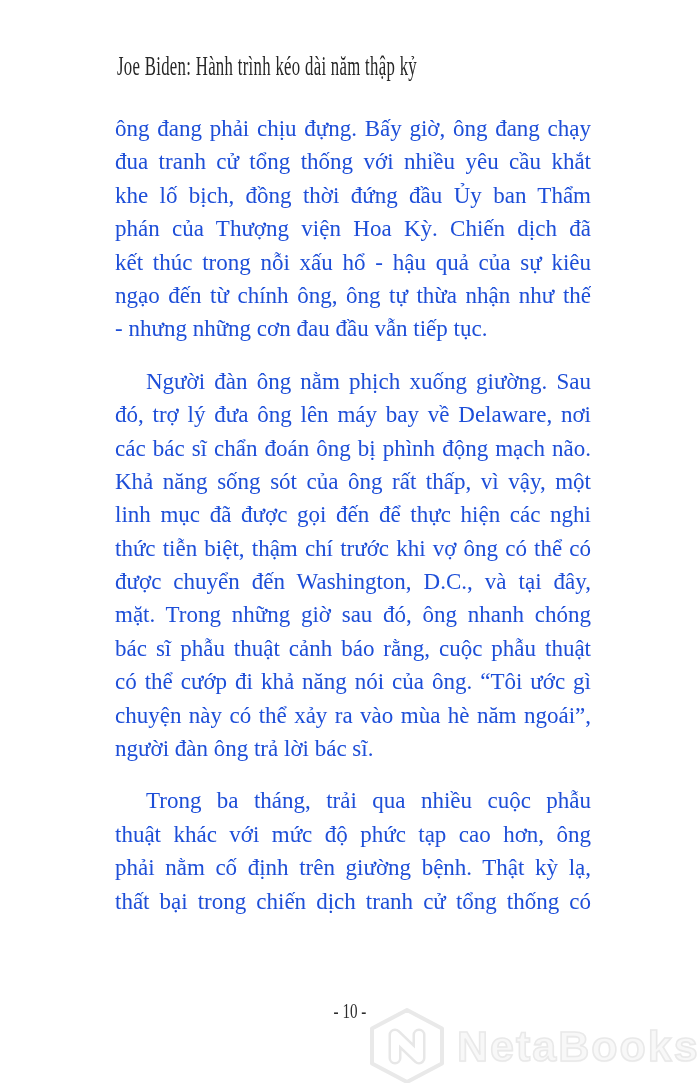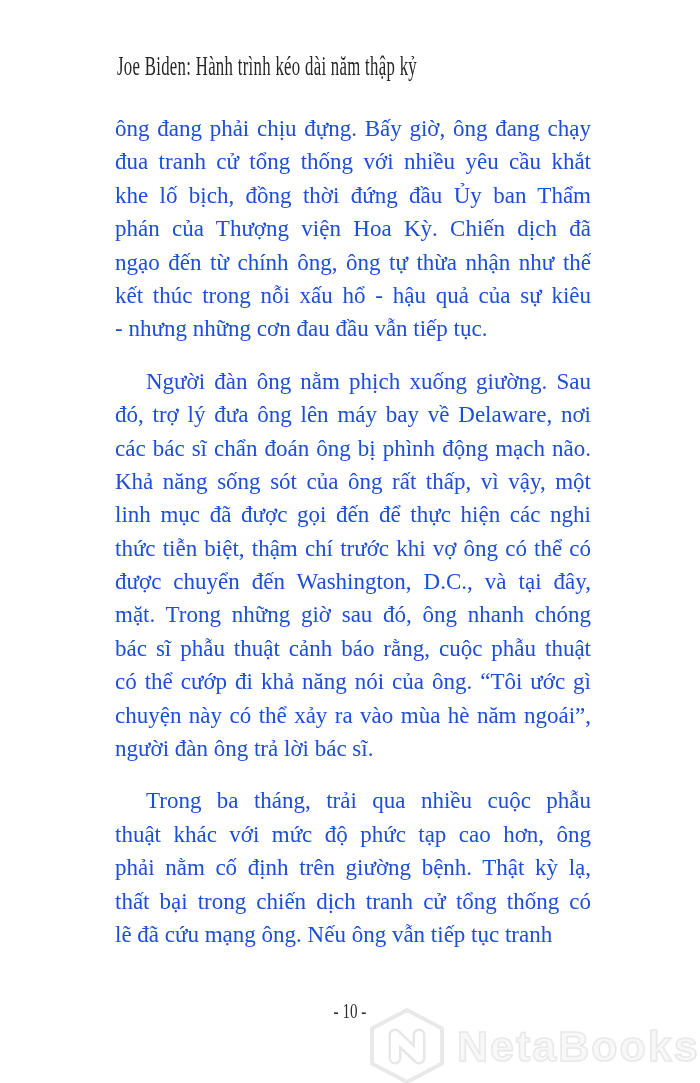--- a/index.html
+++ b/index.html
@@ -87,22 +87,22 @@
 <div class="page">
 
   <div class="running-header">Joe Biden: Hành trình kéo dài năm thập kỷ</div>
 
   <div class="body-text">
       <div class="paragraph">
         <div class="line">ông đang phải chịu đựng. Bấy giờ, ông đang chạy</div>
         <div class="line">đua tranh cử tổng thống với nhiều yêu cầu khắt</div>
         <div class="line">khe lố bịch, đồng thời đứng đầu Ủy ban Thẩm</div>
         <div class="line">phán của Thượng viện Hoa Kỳ. Chiến dịch đã</div>
+        <div class="line">kết thúc trong nỗi xấu hổ - hậu quả của sự kiêu</div>
         <div class="line">ngạo đến từ chính ông, ông tự thừa nhận như thế</div>
-        <div class="line">kết thúc trong nỗi xấu hổ - hậu quả của sự kiêu</div>
         <div class="line last">- nhưng những cơn đau đầu vẫn tiếp tục.</div>
       </div>
       <div class="paragraph indent">
         <div class="line">Người đàn ông nằm phịch xuống giường. Sau</div>
         <div class="line">đó, trợ lý đưa ông lên máy bay về Delaware, nơi</div>
         <div class="line">các bác sĩ chẩn đoán ông bị phình động mạch não.</div>
         <div class="line">Khả năng sống sót của ông rất thấp, vì vậy, một</div>
         <div class="line">linh mục đã được gọi đến để thực hiện các nghi</div>
         <div class="line">thức tiễn biệt, thậm chí trước khi vợ ông có thể có</div>
         <div class="line">được chuyển đến Washington, D.C., và tại đây,</div>
@@ -110,21 +110,20 @@
         <div class="line">bác sĩ phẫu thuật cảnh báo rằng, cuộc phẫu thuật</div>
         <div class="line">có thể cướp đi khả năng nói của ông. “Tôi ước gì</div>
         <div class="line">chuyện này có thể xảy ra vào mùa hè năm ngoái”,</div>
         <div class="line last">người đàn ông trả lời bác sĩ.</div>
       </div>
       <div class="paragraph indent">
         <div class="line">Trong ba tháng, trải qua nhiều cuộc phẫu</div>
         <div class="line">thuật khác với mức độ phức tạp cao hơn, ông</div>
         <div class="line">phải nằm cố định trên giường bệnh. Thật kỳ lạ,</div>
         <div class="line">thất bại trong chiến dịch tranh cử tổng thống có</div>
-        <div class="line last">lẽ đã cứu mạng ông. Nếu ông vẫn tiếp tục tranh</div>
       </div>
     </div>
 
   <div class="page-number">- 10 -</div>
 
   <div class="watermark">
     <svg class="wm-logo" width="82" height="78" viewBox="0 0 82 78">
       <polygon points="41,3 76,21.5 76,56.5 41,75 6,56.5 6,21.5" fill="#ffffff" stroke="#e9e9e9" stroke-width="4" stroke-linejoin="round"></polygon>
       <g fill="none" stroke-linecap="round" stroke-linejoin="round">
         <path d="M29 51 L29 28 L53 51 L53 28" stroke="#e7e7e7" stroke-width="13"></path>

